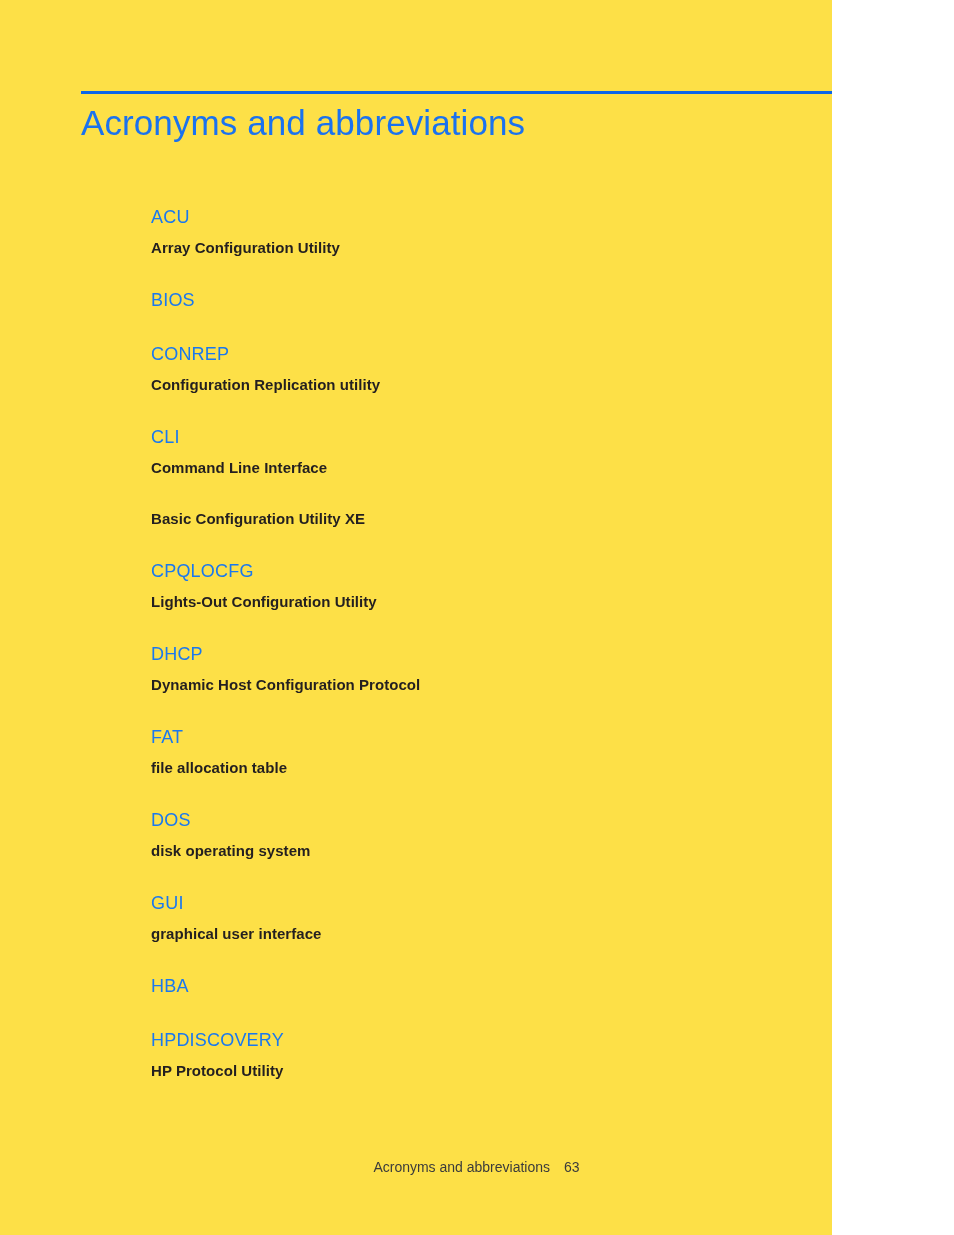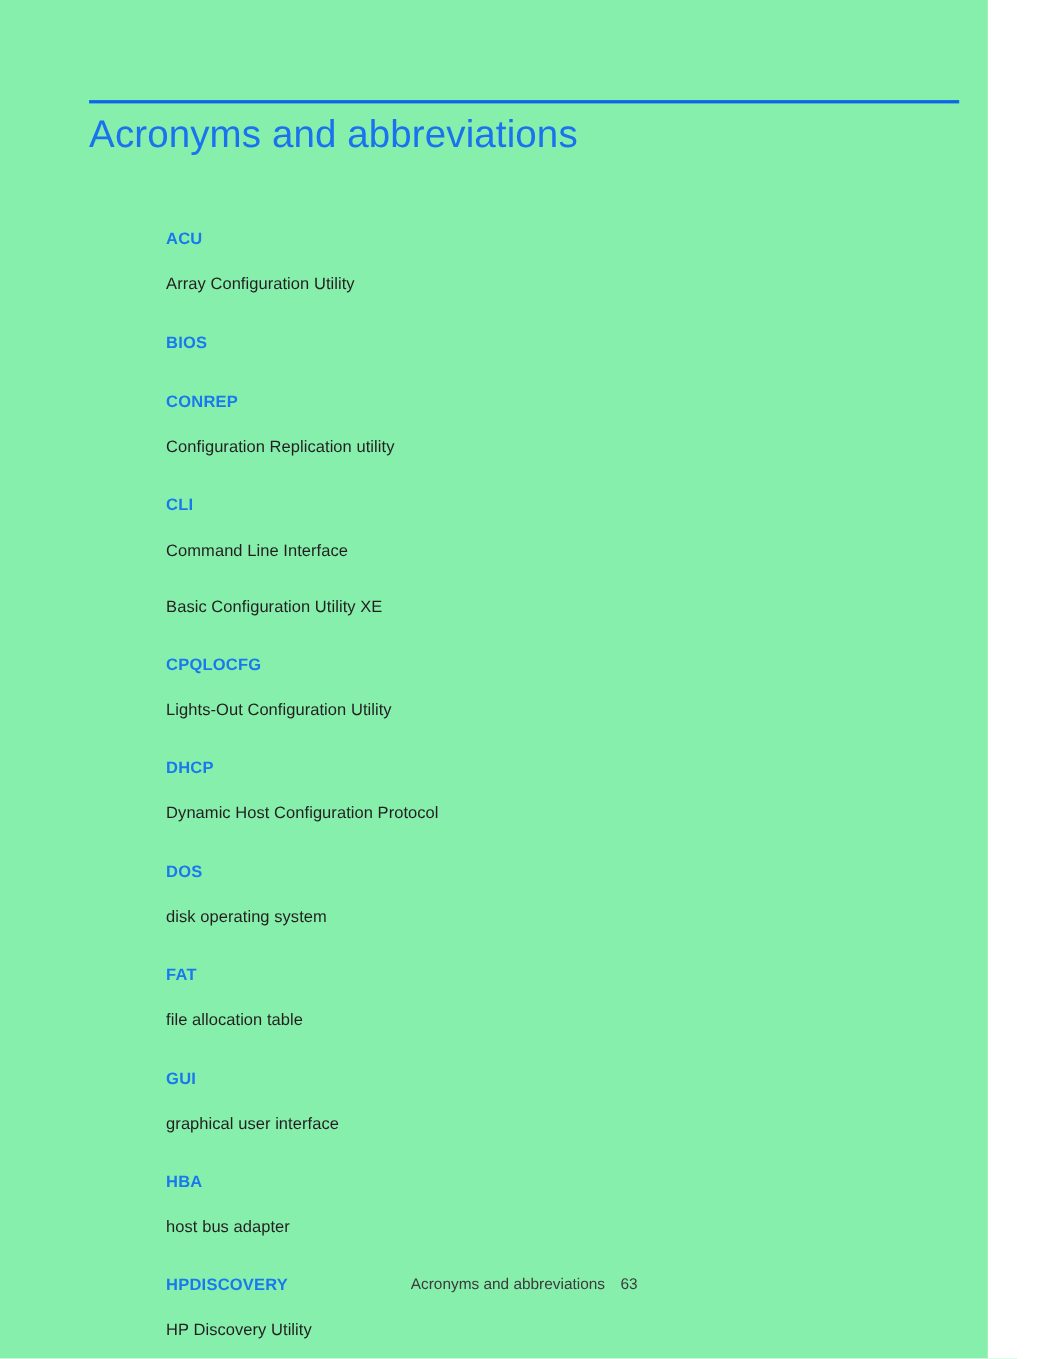--- a/index.html
+++ b/index.html
@@ -12,23 +12,23 @@
     height: 1235px;
     position: relative;
     font-family: "Liberation Sans", sans-serif;
     -webkit-font-smoothing: antialiased;
   }
 
   .page {
     position: absolute;
     left: 0;
     top: 0;
-    width: 898px;
+    width: 832px;
     height: 1235px;
-    background: #86efac;
+    background: #fde047;
     overflow: hidden;
   }
 
   
   .heading-rule {
     position: absolute;
     left: 81px;
     top: 91px;
     width: 791px;
     height: 3px;
@@ -61,34 +61,34 @@
   .glossary-entry {
     margin: 0 0 31px 0;
   }
   .glossary-entry:last-child {
     margin-bottom: 0;
   }
 
   .entry-term {
     display: block;
     font-family: "Liberation Sans", sans-serif;
-    font-size: 15px;
-    font-weight: 700;
+    font-size: 18px;
+    font-weight: 400;
     line-height: 23px;
     letter-spacing: 0.2px;
     color: #1a78ef;
     white-space: nowrap;
   }
 
   .entry-definition {
     display: block;
-    margin-top: 20px;
+    margin-top: 9px;
     font-family: "Liberation Sans", sans-serif;
     font-size: 15px;
-    font-weight: 400;
+    font-weight: 700;
     line-height: 20px;
     letter-spacing: 0.05px;
     color: #231f20;
     white-space: nowrap;
   }
 
   
   .page-footer {
     position: absolute;
     left: 81px;
@@ -141,38 +141,37 @@
       </div>
       <div class="glossary-entry">
         <span class="entry-term">CPQLOCFG</span>
         <span class="entry-definition">Lights-Out Configuration Utility</span>
       </div>
       <div class="glossary-entry">
         <span class="entry-term">DHCP</span>
         <span class="entry-definition">Dynamic Host Configuration Protocol</span>
       </div>
       <div class="glossary-entry">
+        <span class="entry-term">FAT</span>
+        <span class="entry-definition">file allocation table</span>
+      </div>
+      <div class="glossary-entry">
         <span class="entry-term">DOS</span>
         <span class="entry-definition">disk operating system</span>
-      </div>
-      <div class="glossary-entry">
-        <span class="entry-term">FAT</span>
-        <span class="entry-definition">file allocation table</span>
       </div>
       <div class="glossary-entry">
         <span class="entry-term">GUI</span>
         <span class="entry-definition">graphical user interface</span>
       </div>
       <div class="glossary-entry">
         <span class="entry-term">HBA</span>
-        <span class="entry-definition">host bus adapter</span>
       </div>
       <div class="glossary-entry">
         <span class="entry-term">HPDISCOVERY</span>
-        <span class="entry-definition">HP Discovery Utility</span>
+        <span class="entry-definition">HP Protocol Utility</span>
       </div>
     </div>
 
   <div class="page-footer">
     <span class="footer-chapter">Acronyms and abbreviations</span><span class="footer-page-number">63</span>
   </div>
 
 </div>
 
 </body></html>

